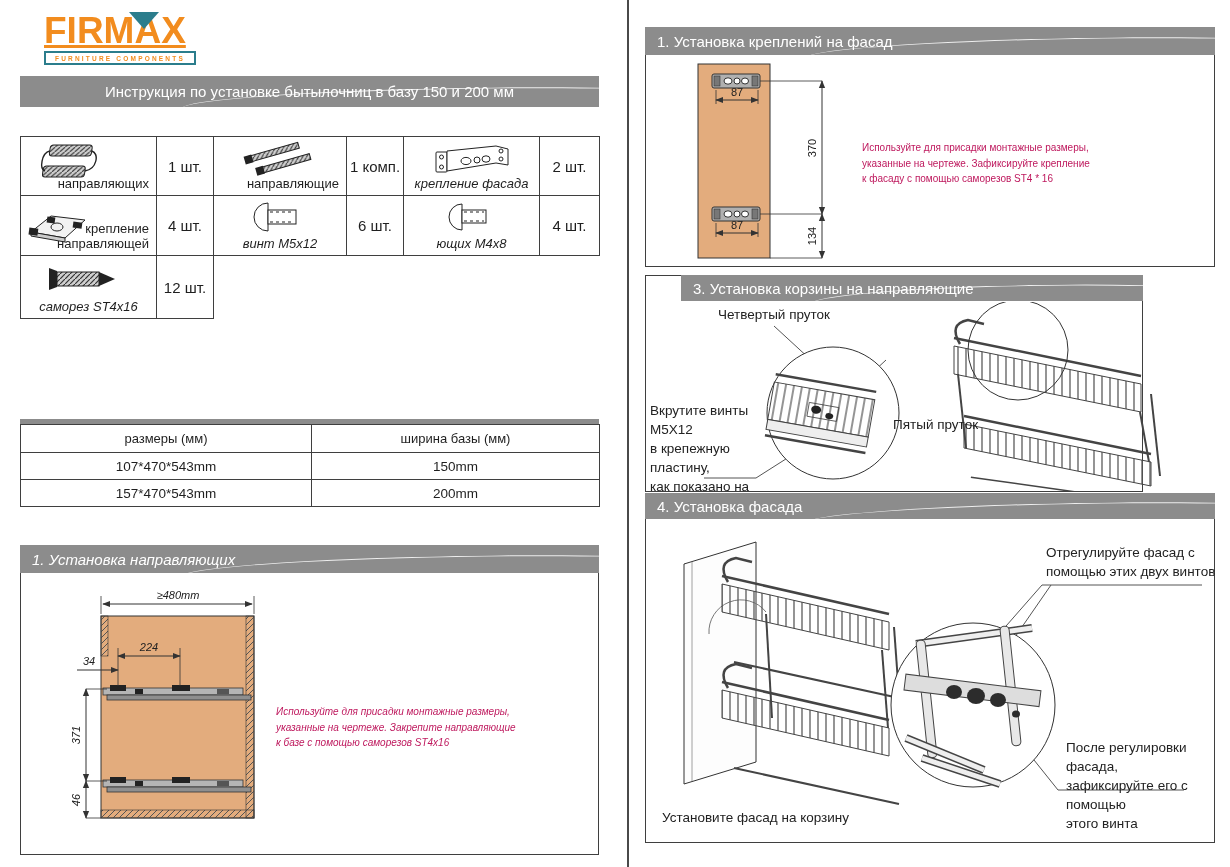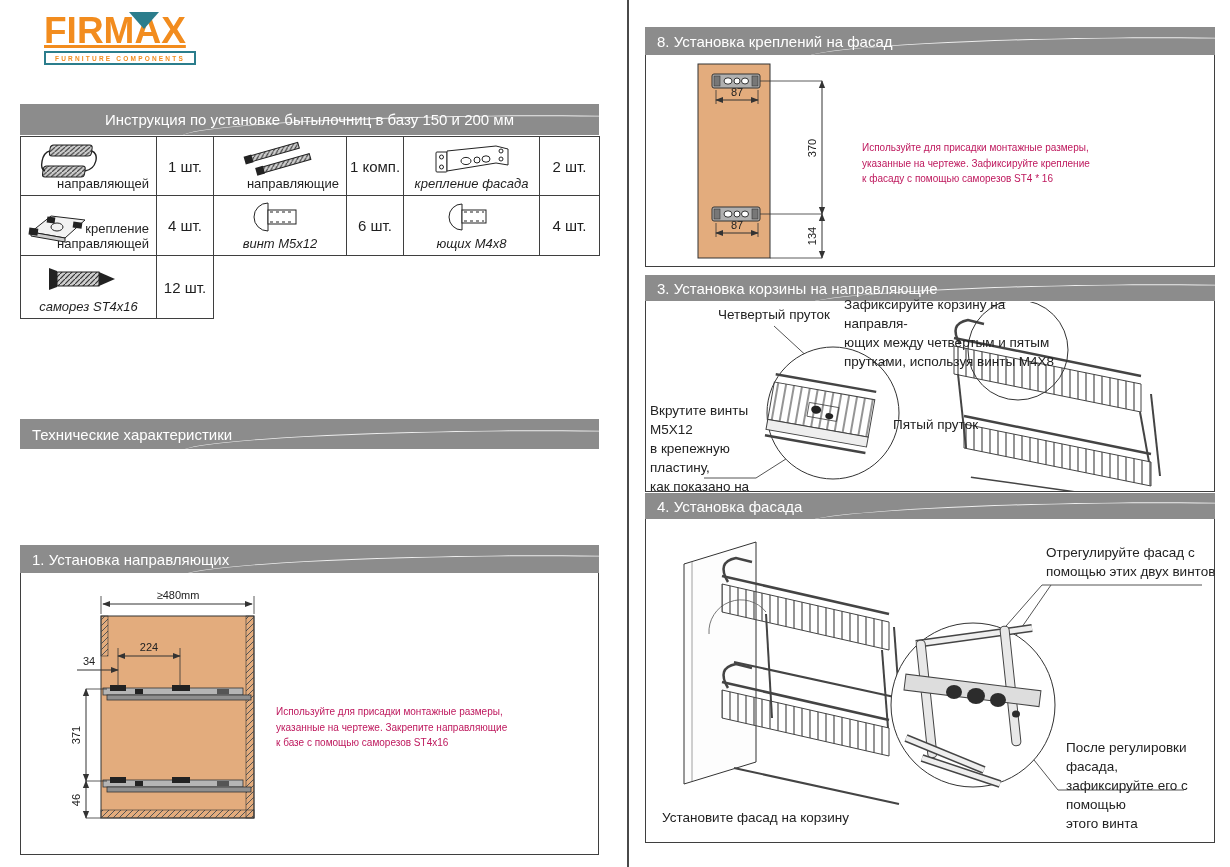--- a/index.html
+++ b/index.html
@@ -69,21 +69,21 @@
   </svg>
 
   <div class="abs divider"></div>
 
   <div class="abs logo">
     <div class="logo-text">FIRMAX</div>
     <div class="logo-tri"></div>
     <div class="logo-tag">FURNITURE COMPONENTS</div>
   </div>
 
-  <div class="abs bar center" style="left:20px;top:104px;width:579px;height:31px;">
+  <div class="abs bar center" style="left:20px;top:76px;width:579px;height:31px;">
     <span>Инструкция по установке бытылочниц в базу 150 и 200 мм</span>
   </div>
 
   <table class="parts abs" style="left:20px;top:136px;width:579px;">
     <colgroup>
         <col style="width:136px">
         <col style="width:57px">
         <col style="width:133px">
         <col style="width:57px">
         <col style="width:136px">
@@ -95,21 +95,21 @@
         <span class="picon" style="left:14px;top:5px;">
           <svg width="62" height="42" viewBox="0 0 62 42">
             <g transform="skewX(-8) translate(6,0)">
               <rect x="10" y="3" width="42" height="11" rx="3" fill="url(#hatchD)" stroke="#222"></rect>
               <rect x="6" y="24" width="42" height="11" rx="3" fill="url(#hatchD)" stroke="#222"></rect>
               <path d="M10,9 C2,11 2,27 8,29" fill="none" stroke="#222" stroke-width="1.4"></path>
               <path d="M52,9 C60,11 60,27 48,29" fill="none" stroke="#222" stroke-width="1.4"></path>
             </g>
           </svg>
         </span>
-        <span class="plabel br">направляющей</span>
+        <span class="plabel br">направляющих</span>
       </td>
       <td class="qty">1 шт.</td>
       <td class="name">
         <span class="picon" style="left:22px;top:4px;">
           <svg width="80" height="40" viewBox="0 0 80 40">
             <g transform="rotate(-16 40 20)">
               <rect x="14" y="8" width="52" height="6" fill="url(#hatchD)" stroke="#222"></rect>
               <rect x="10" y="7" width="8" height="8" fill="#222"></rect>
               <rect x="22" y="22" width="52" height="6" fill="url(#hatchD)" stroke="#222"></rect>
               <rect x="18" y="21" width="8" height="8" fill="#222"></rect>
@@ -190,22 +190,42 @@
       </td>
       <td class="qty">12 шт.</td>
       <td class="noborder" colspan="4"></td>
     </tr>
   </tbody>
     </table>
 
   <div class="abs bar" style="left:20px;top:388px;width:579px;height:30px;">
     <span>Технические характеристики</span>
   </div>
-
-  <div class="abs secbox" style="left:20px;top:545px;width:579px;height:310px;">
+  <table class="tech abs" style="left:20px;top:424px;width:579px;">
+    <colgroup>
+        <col style="width:291px">
+        <col style="width:288px">
+      </colgroup>
+    <tbody>
+        <tr>
+      <th>размеры (мм)</th>
+      <th>ширина базы (мм)</th>
+    </tr>
+    <tr>
+      <td>107*470*543mm</td>
+      <td>150mm</td>
+    </tr>
+    <tr>
+      <td>157*470*543mm</td>
+      <td>200mm</td>
+    </tr>
+  </tbody>
+    </table>
+
+  <div class="abs secbox" style="left:20px;top:545px;width:579px;height:310px;font-style:italic;">
     <div class="bar" style="height:28px;">
       <span>1. Установка направляющих</span>
     </div>
     <svg class="abs" style="left:18px;top:40px;" width="250" height="252" viewBox="0 0 250 252">
       <line class="dim" x1="64" y1="18" x2="213" y2="18" marker-start="url(#mA)" marker-end="url(#mA)"></line>
       <line class="ext" x1="62" y1="10" x2="62" y2="28"></line>
       <line class="ext" x1="215" y1="10" x2="215" y2="28"></line>
       <text x="139" y="13" text-anchor="middle">≥480mm</text>
       <rect x="62" y="30" width="153" height="202" fill="#E3AC7D" stroke="#333"></rect>
       <rect x="207" y="30" width="8" height="202" fill="url(#hatchE)" stroke="#333" stroke-width="0.6"></rect>
@@ -241,21 +261,21 @@
       <line class="dim" x1="47" y1="195" x2="47" y2="232" marker-start="url(#mA)" marker-end="url(#mA)"></line>
       <text x="41" y="214" text-anchor="middle" transform="rotate(-90 41 214)">46</text>
     </svg>
     <div class="abs note" style="left:255px;top:158px;width:320px;">Используйте для присадки монтажные размеры,
 указанные на чертеже. Закрепите направляющие
 к базе с помощью саморезов ST4x16</div>
   </div>
 
   <div class="abs secbox" style="left:645px;top:27px;width:570px;height:240px;">
     <div class="bar" style="height:28px;">
-      <span>8. Установка креплений на фасад</span>
+      <span>1. Установка креплений на фасад</span>
     </div>
     <svg class="abs" style="left:24px;top:32px;" width="210" height="202" viewBox="0 0 210 202">
       <rect x="28" y="4" width="72" height="194" fill="#E3AC7D" stroke="#333"></rect>
       <g>
         <rect x="42" y="14" width="48" height="14" rx="2" fill="#b0b0b0" stroke="#333"></rect>
         <rect x="44" y="16" width="6" height="10" fill="#777" stroke="#333" stroke-width="0.6"></rect>
         <rect x="82" y="16" width="6" height="10" fill="#777" stroke="#333" stroke-width="0.6"></rect>
         <ellipse cx="58" cy="21" rx="4" ry="3.2" fill="#fff" stroke="#333"></ellipse>
         <circle cx="67" cy="21" r="3" fill="#fff" stroke="#333"></circle>
         <ellipse cx="75" cy="21" rx="3.5" ry="3" fill="#fff" stroke="#333"></ellipse>
@@ -282,21 +302,21 @@
       <line class="dim" x1="152" y1="21" x2="152" y2="154" marker-start="url(#mA)" marker-end="url(#mA)"></line>
       <text x="146" y="88" text-anchor="middle" transform="rotate(-90 146 88)">370</text>
       <line class="dim" x1="152" y1="154" x2="152" y2="198" marker-start="url(#mA)" marker-end="url(#mA)"></line>
       <text x="146" y="176" text-anchor="middle" transform="rotate(-90 146 176)">134</text>
     </svg>
     <div class="abs note" style="left:216px;top:112px;width:340px;">Используйте для присадки монтажные размеры,
 указанные на чертеже. Зафиксируйте крепление
 к фасаду с помощью саморезов ST4 * 16</div>
   </div>
 
-  <div class="abs secbox" style="left:645px;top:275px;width:570px;height:217px;">
+  <div class="abs secbox" style="left:645px;top:275px;width:498px;height:217px;padding-left:36px;">
     <div class="bar" style="height:26px;">
       <span>3. Установка корзины на направляющие</span>
     </div>
     <svg class="abs" style="left:0;top:26px;" width="568" height="189" viewBox="0 0 568 189">
       <line class="ldr" x1="128" y1="24" x2="178" y2="70"></line>
       <line class="ldr" x1="240" y1="58" x2="200" y2="95"></line>
       <polyline class="ldr" points="246,120 214,132"></polyline>
       <polyline class="ldr" points="58,176 110,176 143,155"></polyline>
       <circle cx="187" cy="111" r="66" fill="#fff" stroke="#333"></circle>
       <g transform="translate(128,82) rotate(10)">
@@ -315,23 +335,20 @@
         <polygon points="18,120 205,158 205,182 18,144" fill="url(#wireP)" stroke="#444"></polygon>
         <line x1="18" y1="112" x2="205" y2="150" stroke="#444" stroke-width="2.5"></line>
         <line x1="12" y1="70" x2="20" y2="144" stroke="#444" stroke-width="2"></line>
         <line x1="194" y1="108" x2="203" y2="158" stroke="#444" stroke-width="2"></line>
         <line x1="205" y1="90" x2="214" y2="172" stroke="#444" stroke-width="2"></line>
         <line x1="24" y1="186" x2="208" y2="186" stroke="#444" stroke-width="1.5" transform="rotate(8 116 186)"></line>
         <circle cx="72" cy="46" r="50" fill="none" stroke="#333"></circle>
       </g>
     </svg>
     <div class="abs lbl" style="left:72px;top:30px;">Четвертый пруток</div>
-    <div class="abs lbl" style="left:198px;top:20px;width:222px;">Зафиксируйте корзину на направля-
-ющих между четвертым и пятым
-прутками, используя винты M4X8</div>
     <div class="abs lbl" style="left:4px;top:126px;width:130px;">Вкрутите винты M5X12
 в крепежную пластину,
 как показано на
 рисунке</div>
     <div class="abs lbl" style="left:247px;top:140px;">Пятый пруток</div>
   </div>
 
   <div class="abs secbox" style="left:645px;top:493px;width:570px;height:350px;">
     <div class="bar" style="height:26px;">
       <span>4. Установка фасада</span>

